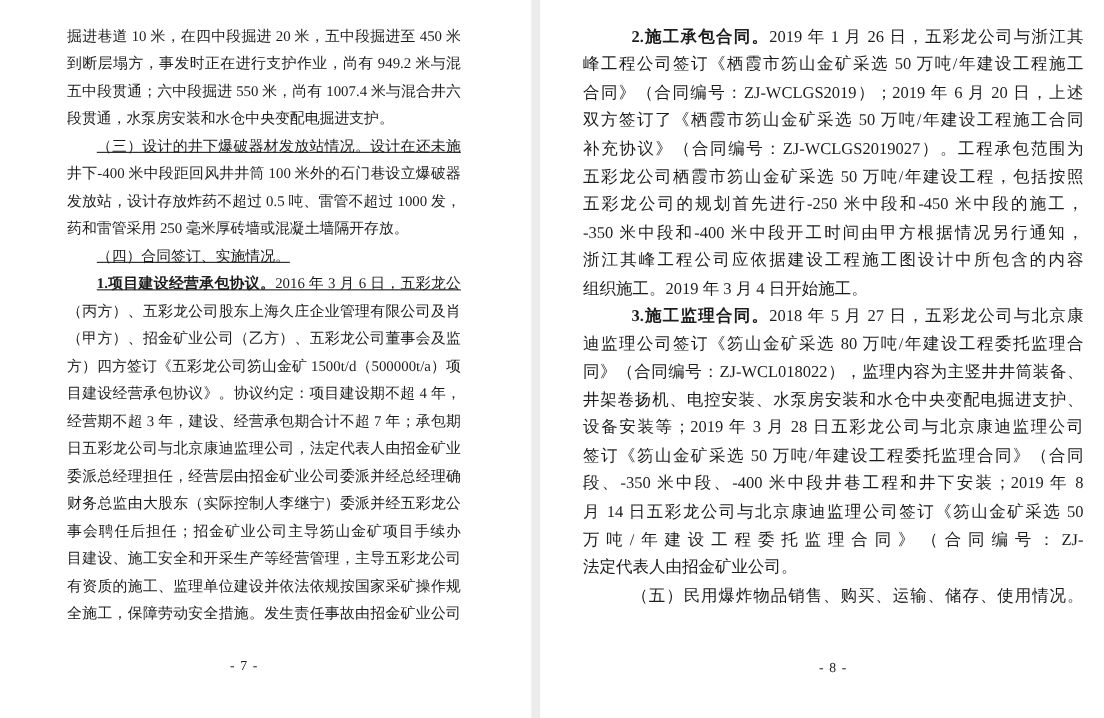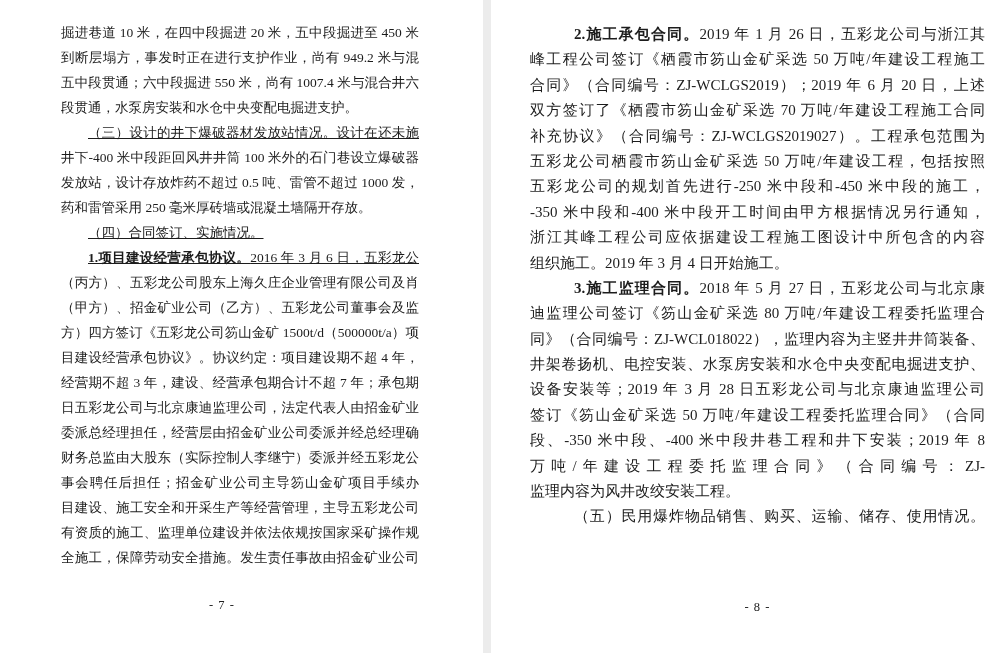--- a/index.html
+++ b/index.html
@@ -106,35 +106,36 @@
       <div class="line"><span>事会聘任后担任；招金矿业公司主导笏山金矿项目手续办理、项</span></div>
       <div class="line"><span>目建设、施工安全和开采生产等经营管理，主导五彩龙公司委托</span></div>
       <div class="line"><span>有资质的施工、监理单位建设并依法依规按国家采矿操作规程安</span></div>
       <div class="line"><span>全施工，保障劳动安全措施。发生责任事故由招金矿业公司承担。</span></div>
     </div>
 
   <div class="page-col right">
       <div class="line start"><span class="bold">2.施工承包合同。</span><span>2019 年 1 月 26 日，五彩龙公司与浙江其</span></div>
       <div class="line"><span>峰工程公司签订《栖霞市笏山金矿采选 50 万吨/年建设工程施工</span></div>
       <div class="line"><span>合同》（合同编号：ZJ-WCLGS2019）；2019 年 6 月 20 日，上述</span></div>
-      <div class="line"><span>双方签订了《栖霞市笏山金矿采选 70 万吨/年建设工程施工合同</span></div>
+      <div class="line"><span>双方签订了《栖霞市笏山金矿采选 50 万吨/年建设工程施工合同</span></div>
       <div class="line"><span>补充协议》（合同编号：ZJ-WCLGS2019027）。工程承包范围为</span></div>
       <div class="line"><span>五彩龙公司栖霞市笏山金矿采选 50 万吨/年建设工程，包括按照</span></div>
       <div class="line"><span>五彩龙公司的规划首先进行-250 米中段和-450 米中段的施工，</span></div>
       <div class="line"><span>-350 米中段和-400 米中段开工时间由甲方根据情况另行通知，</span></div>
       <div class="line"><span>浙江其峰工程公司应依据建设工程施工图设计中所包含的内容</span></div>
       <div class="line end"><span>组织施工。2019 年 3 月 4 日开始施工。</span></div>
       <div class="line start"><span class="bold">3.施工监理合同。</span><span>2018 年 5 月 27 日，五彩龙公司与北京康</span></div>
       <div class="line"><span>迪监理公司签订《笏山金矿采选 80 万吨/年建设工程委托监理合</span></div>
       <div class="line"><span>同》（合同编号：ZJ-WCL018022），监理内容为主竖井井筒装备、</span></div>
       <div class="line"><span>井架卷扬机、电控安装、水泵房安装和水仓中央变配电掘进支护、</span></div>
       <div class="line"><span>设备安装等；2019 年 3 月 28 日五彩龙公司与北京康迪监理公司</span></div>
       <div class="line"><span>签订《笏山金矿采选 50 万吨/年建设工程委托监理合同》（合同</span></div>
       <div class="line"><span>段、-350 米中段、-400 米中段井巷工程和井下安装；2019 年 8</span></div>
+      <div class="line"><span>月 14 日五彩龙公司与北京康迪监理公司签订《笏山金矿采选 50</span></div>
       <div class="line"><span>万吨/年建设工程委托监理合同》（合同编号：ZJ-WCLGS2019079），</span></div>
-      <div class="line end"><span>监理内容为风井改绞安装工程。</span></div>
+      <div class="line end"><span>法定代表人由招金矿业公司。</span></div>
       <div class="line start"><span>（五）民用爆炸物品销售、购买、运输、储存、使用情况。</span></div>
     </div>
 
   <div class="page-number left-num">- 7 -</div>
 
   <div class="page-number right-num">- 8 -</div>
 </div>
 
 </body></html>

